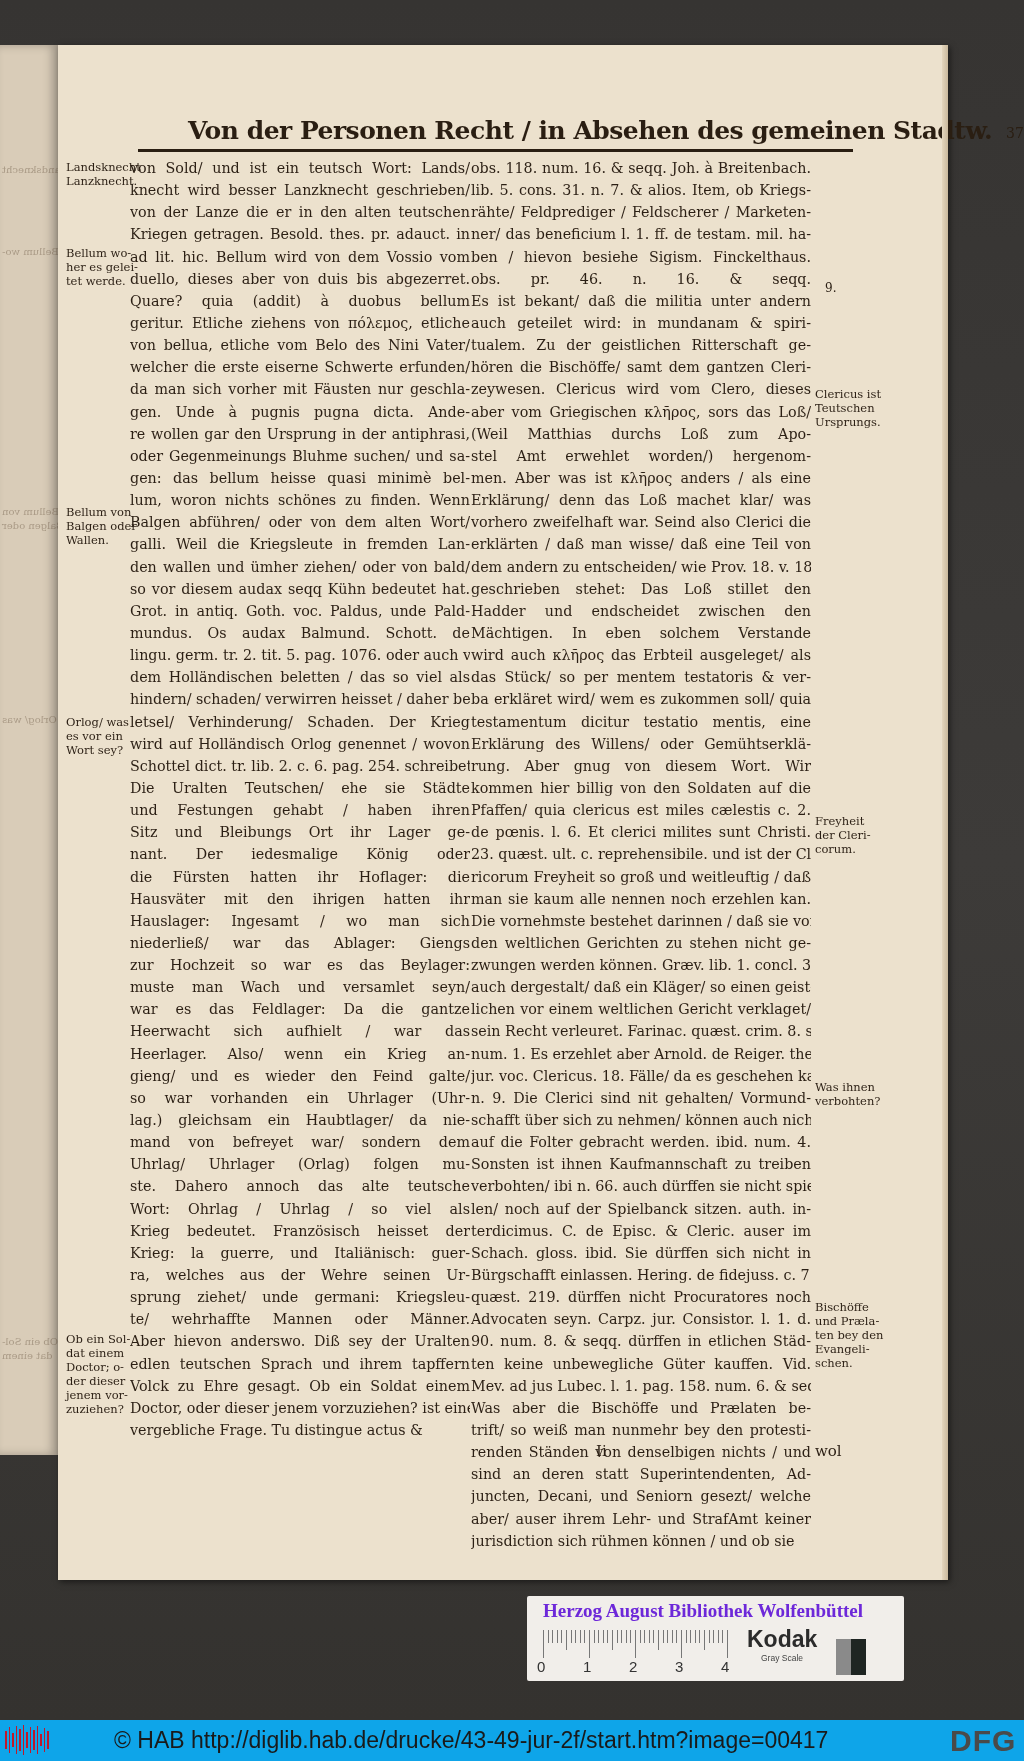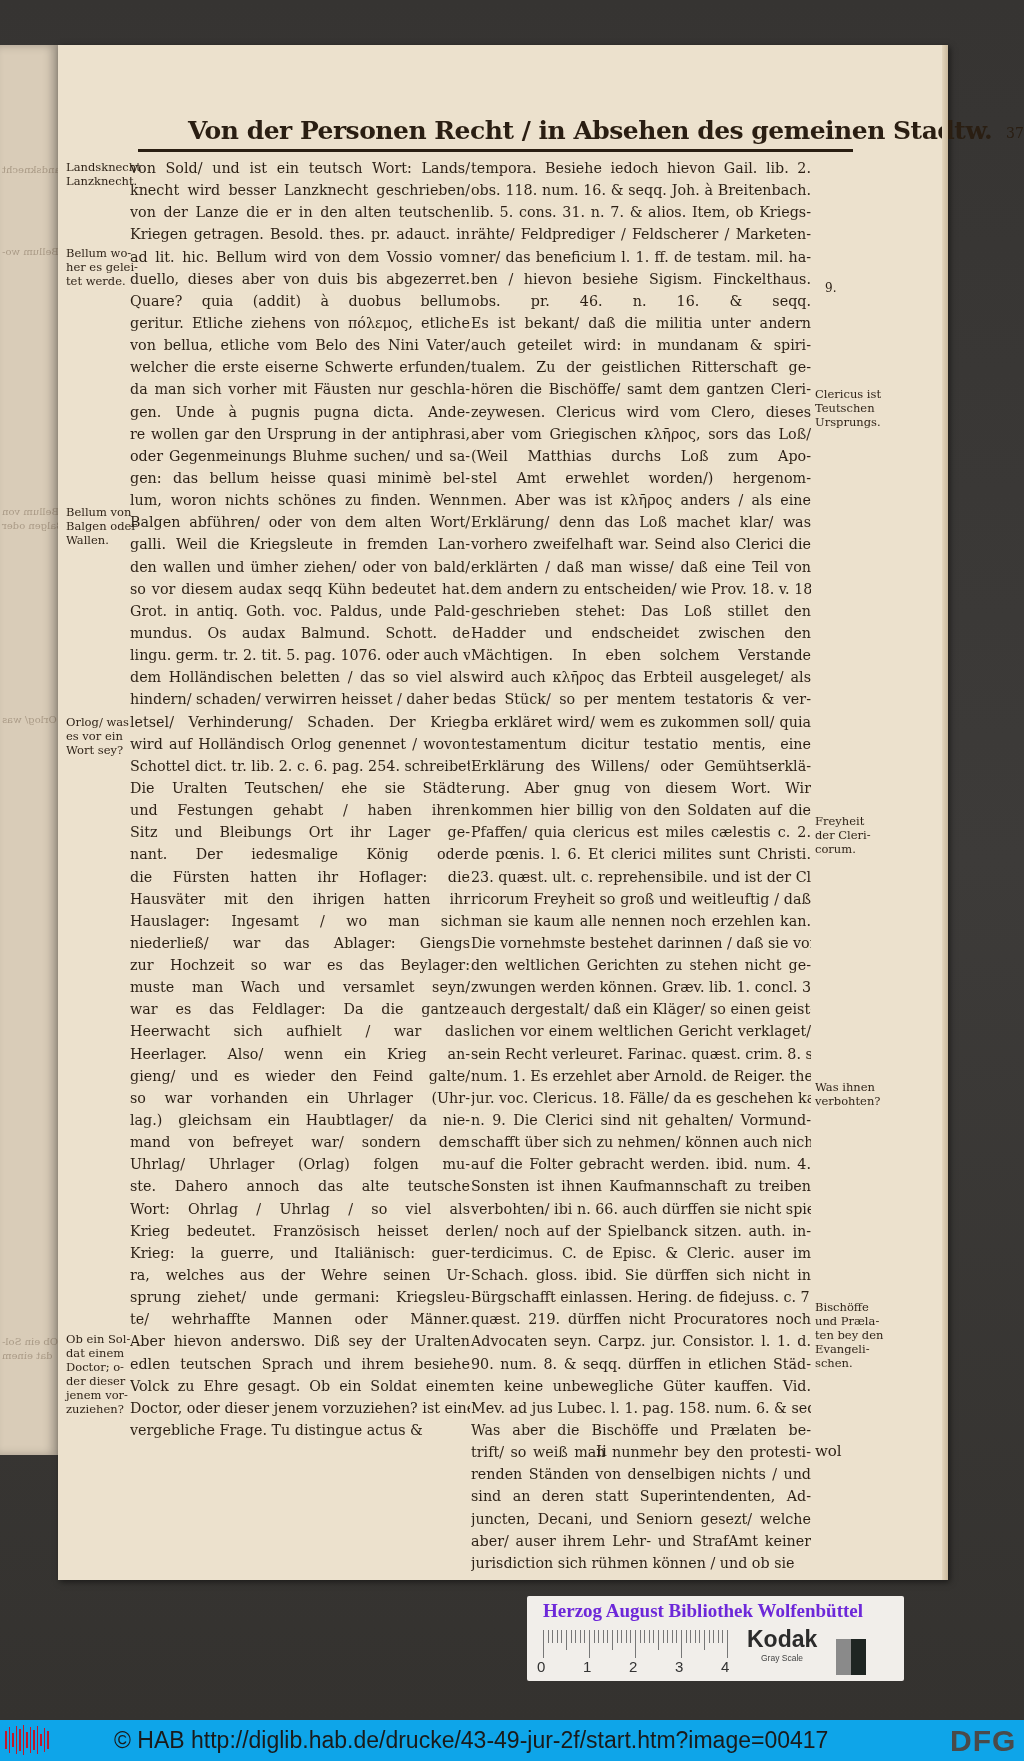--- a/index.html
+++ b/index.html
@@ -109,27 +109,26 @@
       <div class="line">mand von befreyet war/ sondern dem</div>
       <div class="line">Uhrlag/ Uhrlager (Orlag) folgen mu-</div>
       <div class="line">ste. Dahero annoch das alte teutsche</div>
       <div class="line">Wort: Ohrlag / Uhrlag / so viel als</div>
       <div class="line">Krieg bedeutet. Französisch heisset der</div>
       <div class="line">Krieg: la guerre, und Italiänisch: guer-</div>
       <div class="line">ra, welches aus der Wehre seinen Ur-</div>
       <div class="line">sprung ziehet/ unde germani: Kriegsleu-</div>
       <div class="line">te/ wehrhaffte Mannen oder Männer.</div>
       <div class="line">Aber hievon anderswo. Diß sey der Uralten</div>
-      <div class="line">edlen teutschen Sprach und ihrem besiehe</div>
+      <div class="line">edlen teutschen Sprach und ihrem tapffern</div>
       <div class="line">Volck zu Ehre gesagt. Ob ein Soldat einem</div>
       <div class="line">Doctor, oder dieser jenem vorzuziehen? ist eine</div>
       <div class="line last">vergebliche Frage. Tu distingue actus &amp;</div>
     </div>
   <div class="col right" id="colRight">
-      <div class="line">tempora. Besiehe iedoch hievon Gail. lib. 2.</div>
       <div class="line">obs. 118. num. 16. &amp; seqq. Joh. à Breitenbach.</div>
       <div class="line">lib. 5. cons. 31. n. 7. &amp; alios. Item, ob Kriegs-</div>
       <div class="line">rähte/ Feldprediger / Feldscherer / Marketen-</div>
       <div class="line">ner/ das beneficium l. 1. ff. de testam. mil. ha-</div>
       <div class="line">ben / hievon besiehe Sigism. Finckelthaus.</div>
       <div class="line">obs. pr. 46. n. 16. &amp; seqq.</div>
       <div class="line">Es ist bekant/ daß die militia unter andern</div>
       <div class="line">auch geteilet wird: in mundanam &amp; spiri-</div>
       <div class="line">tualem. Zu der geistlichen Ritterschaft ge-</div>
       <div class="line">hören die Bischöffe/ samt dem gantzen Cleri-</div>

